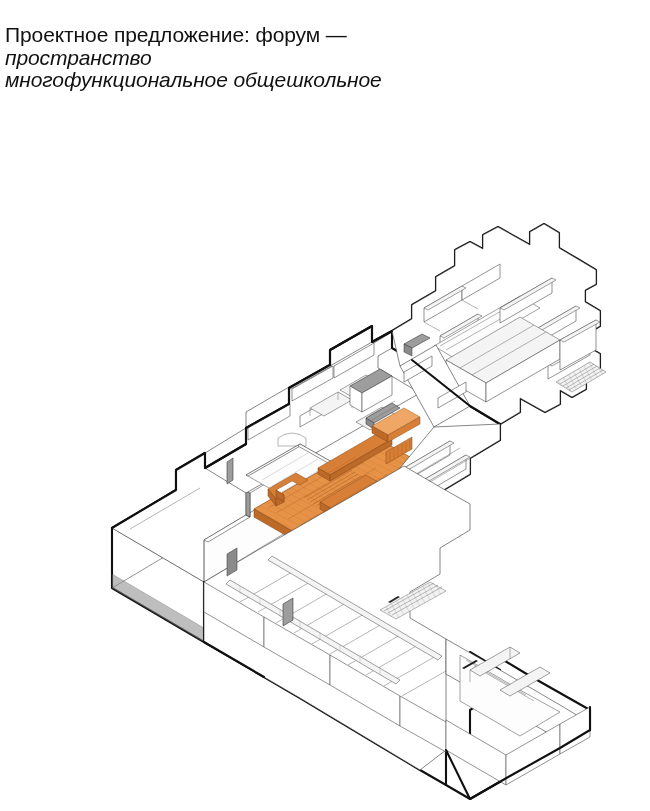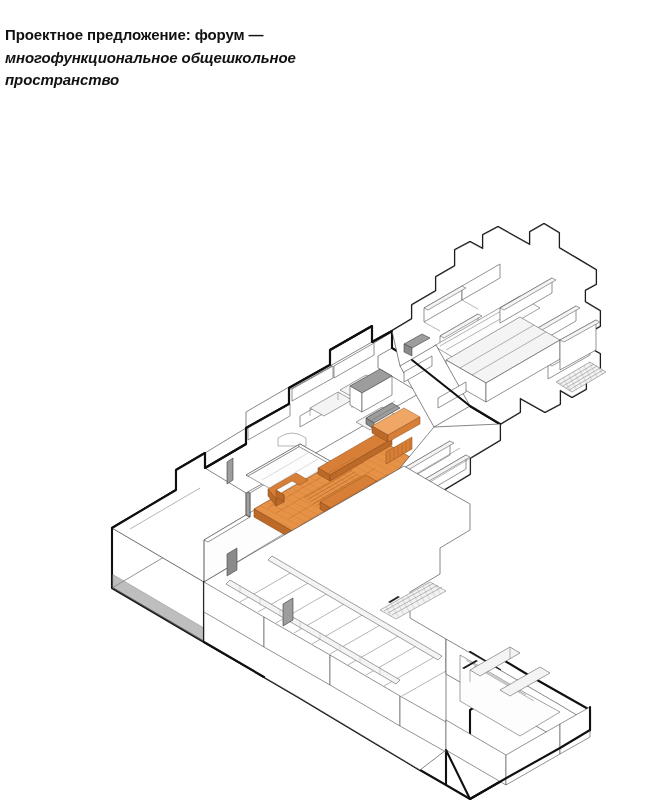--- a/index.html
+++ b/index.html
@@ -11,23 +11,23 @@
   }
   .slide{position:absolute;inset:0;background:#ffffff;}
 
   
   .title-block{
     position:absolute;left:5px;top:24px;width:610px;
     color:#111111;
   }
   .title-line{
     display:block;
-    font-size:15px;
+    font-size:21px;
     line-height:22.5px;
-    font-weight:bold;
+    font-weight:normal;
     letter-spacing:-0.1px;
     white-space:pre;
   }
   .title-line.l1{font-style:normal;}
   .title-line.l2,.title-line.l3{font-style:italic;}
 
   
   .drawing-wrap{
     position:absolute;left:0;top:150px;width:650px;height:661px;
   }
@@ -49,22 +49,22 @@
   .orangelt  {fill:#f0a765;stroke:#9c5a22;stroke-width:0.5;stroke-linejoin:round;}
   .orangeline{fill:none;stroke:#a85d23;stroke-width:0.5;}
 </style>
 </head>
 <body>
 
 <div class="slide">
 
   <div class="title-block">
     <span class="title-line l1">Проектное предложение: форум —</span>
+    <span class="title-line l3">пространство</span>
     <span class="title-line l2">многофункциональное общешкольное</span>
-    <span class="title-line l3">пространство</span>
   </div>
 
   <div class="drawing-wrap">
     <svg viewBox="0 0 650 661" xmlns="http://www.w3.org/2000/svg">
 
       <defs>
 
         <pattern id="ribV" width="5" height="10" patternUnits="userSpaceOnUse">
           <line x1="0.6" y1="0" x2="0.6" y2="10" stroke="#8f8f8f" stroke-width="0.45"></line>
         </pattern>

